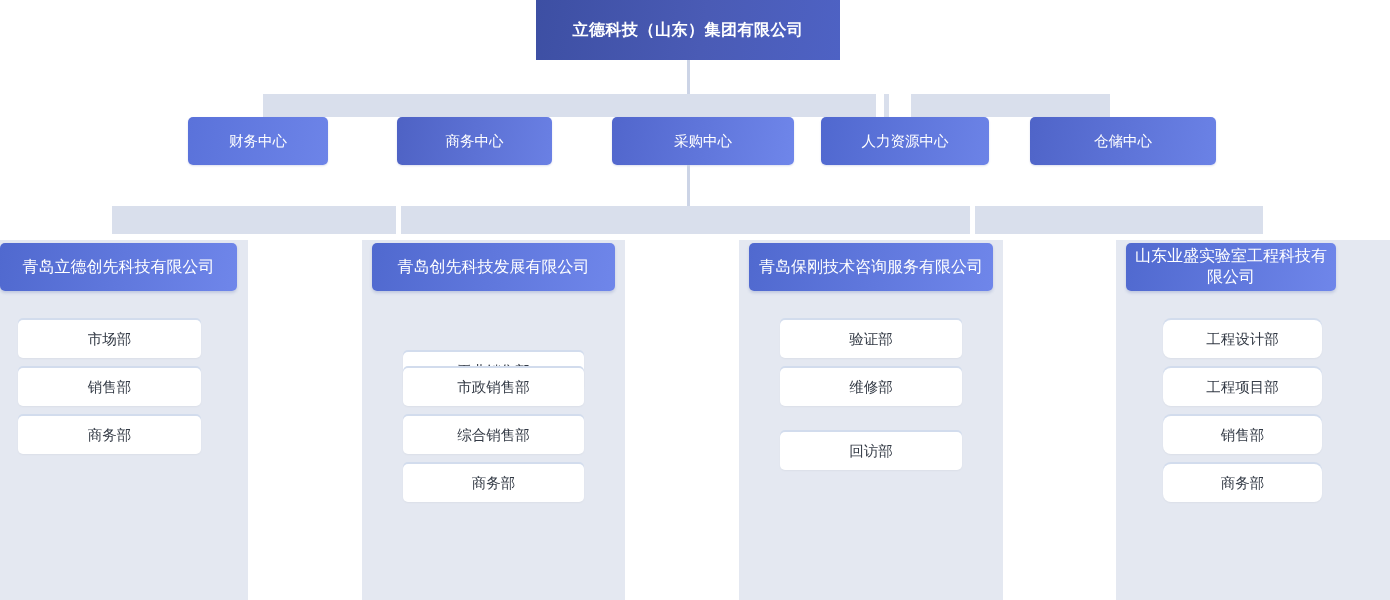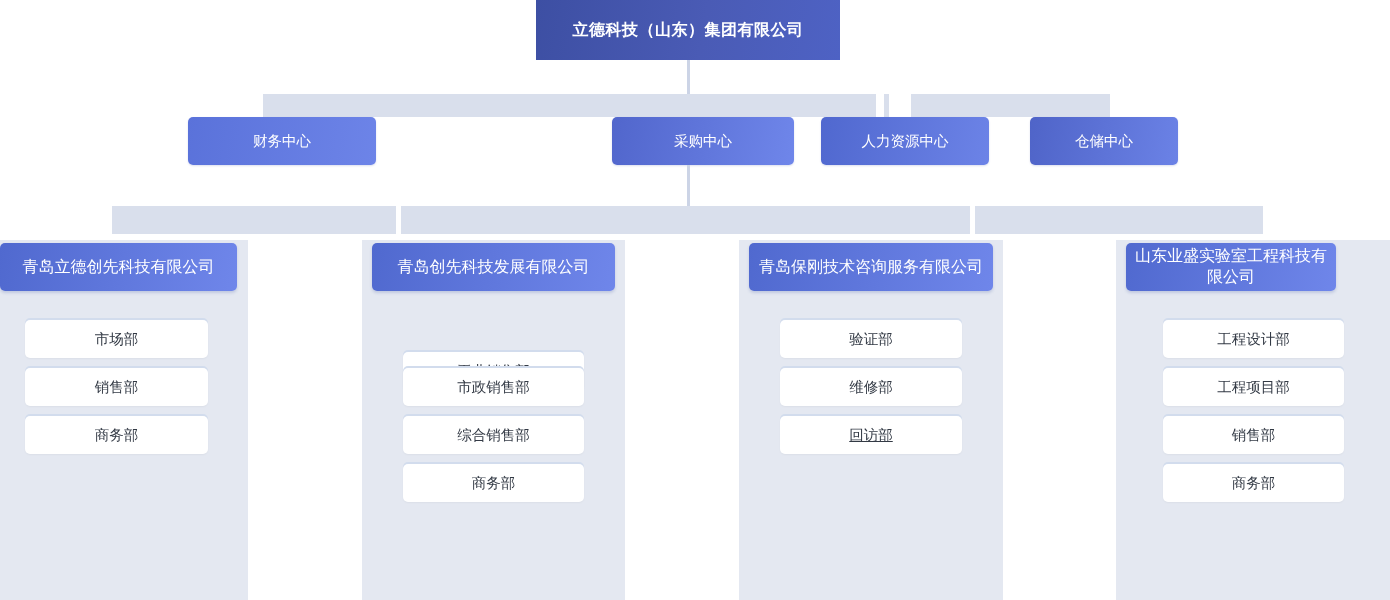--- a/index.html
+++ b/index.html
@@ -64,25 +64,25 @@
     color: #ffffff;
     font-size: 14.5px;
     display: flex;
     align-items: center;
     justify-content: center;
     box-sizing: border-box;
     text-align: center;
     background: linear-gradient(100deg, #5a72da 0%, #6d84e8 100%);
     box-shadow: 0 1px 2px rgba(60,80,160,0.18);
   }
-  .center-node.c1 { left: 188px;  width: 188px; }
+  .center-node.c1 { left: 188px;  width: 140px; }
   .center-node.c2 { left: 397px;  width: 155px; background: linear-gradient(100deg, #4e62c4 0%, #6a80e4 100%); }
   .center-node.c3 { left: 612px;  width: 182px; background: linear-gradient(100deg, #5166cc 0%, #6f86ea 100%); }
   .center-node.c4 { left: 821px;  width: 168px; background: linear-gradient(100deg, #5068cf 0%, #6c83e7 100%); }
-  .center-node.c5 { left: 1030px; width: 148px; background: linear-gradient(100deg, #4f64c8 0%, #6b82e6 100%); }
+  .center-node.c5 { left: 1030px; width: 186px; background: linear-gradient(100deg, #4f64c8 0%, #6b82e6 100%); }
 
   
   .sub-col {
     position: absolute;
     top: 240px;
     bottom: 0;
     background: #e4e8f1;
   }
   .sub-col.s1 { left: 0px;    width: 248px; }
   .sub-col.s2 { left: 362px;  width: 263px; }
@@ -118,39 +118,40 @@
     border-radius: 5px;
     color: #333a45;
     font-size: 14.5px;
     display: flex;
     align-items: center;
     justify-content: center;
     box-sizing: border-box;
     text-align: center;
     box-shadow: 0 -2px 0 0 #d2dced, 0 1px 2px rgba(0,0,0,0.04);
   }
-  .leaf.col1 { left: 25px;   width: 183px; }
+  .leaf.col1 { left: 18px;   width: 183px; }
   .leaf.col2 { left: 403px;  width: 181px; }
   .leaf.col3 { left: 780px;  width: 182px; }
-  .leaf.col4 { left: 1163px; width: 181px; }
+  .leaf.col4 { left: 1163px; width: 159px; border-radius: 8px; }
 </style>
 </head>
 <body>
 
 <div id="org-chart">
 
   <div class="root-node">立德科技（山东）集团有限公司</div>
 
   <div class="v-line" style="left:687px; top:60px; height:36px;"></div>
 
   <div class="band" style="left:263px; top:94px; width:847px; height:23px;"></div>
   <div class="notch" style="left:876px; top:94px; width:8px; height:23px;"></div>
   <div class="notch" style="left:889px; top:94px; width:22px; height:23px;"></div>
 
   <div class="center-node c1">财务中心</div>
+  <div class="center-node c2">商务中心</div>
   <div class="center-node c3">采购中心</div>
   <div class="center-node c4">人力资源中心</div>
   <div class="center-node c5">仓储中心</div>
 
   <div class="v-line" style="left:687px; top:165px; height:42px;"></div>
 
   <div class="band" style="left:112px; top:206px; width:1151px; height:28px;"></div>
   <div class="notch" style="left:396px; top:206px; width:5px; height:28px;"></div>
   <div class="notch" style="left:970px; top:206px; width:5px; height:28px;"></div>
 
@@ -168,20 +169,20 @@
   <div class="leaf col1" style="top:368px;">销售部</div>
   <div class="leaf col1" style="top:416px;">商务部</div>
 
   <div class="leaf col2" style="top:320px;margin-top:32px;">工业销售部</div>
   <div class="leaf col2" style="top:368px;">市政销售部</div>
   <div class="leaf col2" style="top:416px;">综合销售部</div>
   <div class="leaf col2" style="top:464px;">商务部</div>
 
   <div class="leaf col3" style="top:320px;">验证部</div>
   <div class="leaf col3" style="top:368px;">维修部</div>
-  <div class="leaf col3" style="top:416px;text-decoration:underline;">回访部</div>
+  <div class="leaf col3" style="top:432px;">回访部</div>
 
   <div class="leaf col4" style="top:320px;">工程设计部</div>
   <div class="leaf col4" style="top:368px;">工程项目部</div>
   <div class="leaf col4" style="top:416px;">销售部</div>
   <div class="leaf col4" style="top:464px;">商务部</div>
 
 </div>
 
 </body></html>

